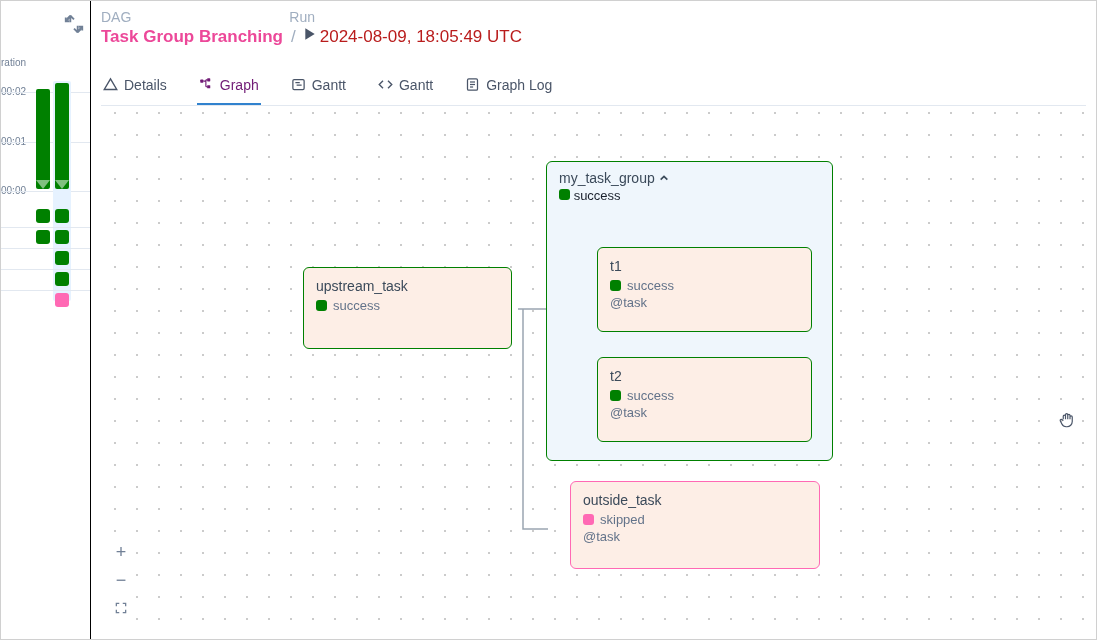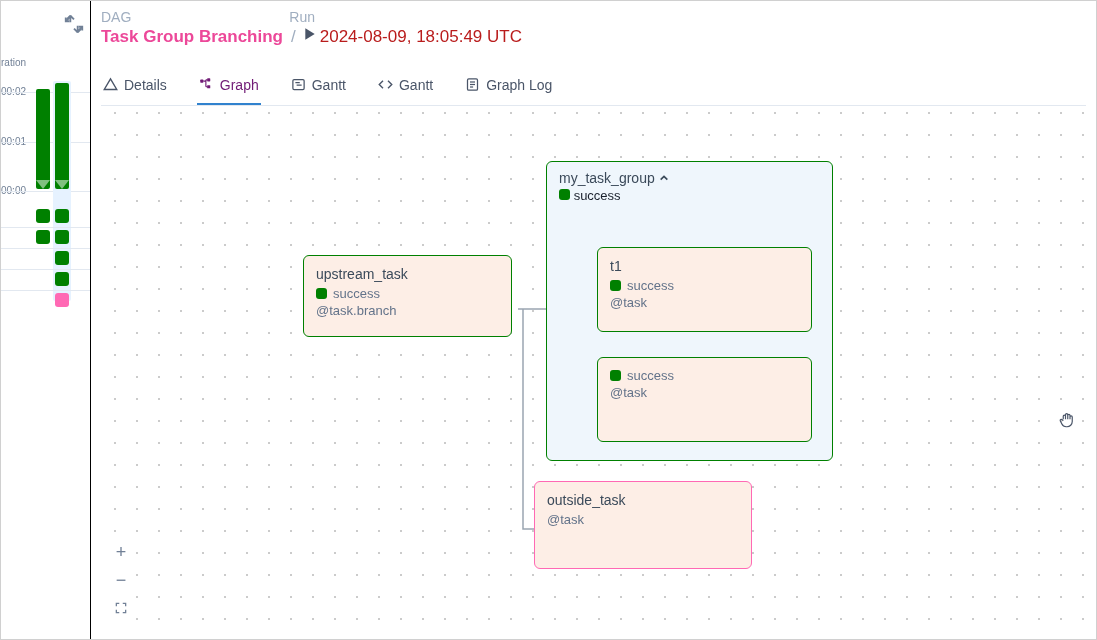--- a/index.html
+++ b/index.html
@@ -330,27 +330,26 @@
     <path d="M 420 210 L 450 210 Q 462 210 467 200 L 467 200"></path>
 
     <path d="M 425 210 L 425 430 Q 425 430 435 430 L 450 430"></path>
 
     <path d="M 472 200 Q 478 200 478 195 L 478 195 Q 478 190 490 190 L 498 190"></path>
 
     <path d="M 472 200 L 478 200 Q 478 200 478 210 L 478 290 Q 478 300 490 300 L 498 300"></path>
     <circle class="junction" cx="470" cy="197" r="5"></circle>
   </svg>
 
-  <div class="node" style="left:205px; top:156px; width:209px; height:82px;">
+  <div class="node" style="left:205px; top:168px; width:209px; height:82px;">
     <div class="title">upstream_task</div>
     <div class="status-row">
       <span class="status-sq" style="background:#008000"></span>
       <span>success</span>
     </div>
-    <div class="decorator">@task.branch</div>
   </div>
 
   <div class="group-box" style="left:448px; top:62px; width:287px; height:300px;">
     <div class="group-header">
       <div class="title-row">
         <span>my_task_group</span>
         <svg class="caret-up" viewBox="0 0 12 12">
             <path d="M2 8 L6 4 L10 8" fill="none" stroke="#3b4a5a" stroke-width="2"></path>
           </svg>
       </div>
@@ -363,30 +362,35 @@
     <div class="node" style="left:50px; top:85px; width:215px; height:85px;">
       <div class="title">t1</div>
       <div class="status-row">
         <span class="status-sq" style="background:#008000"></span>
         <span>success</span>
       </div>
       <div class="decorator">@task</div>
     </div>
 
     <div class="node" style="left:50px; top:195px; width:215px; height:85px;">
+      <div class="title">t2</div>
       <div class="status-row">
         <span class="status-sq" style="background:#008000"></span>
         <span>success</span>
       </div>
       <div class="decorator">@task</div>
     </div>
   </div>
 
-  <div class="node pink" style="left:436px; top:382px; width:218px; height:88px;">
+  <div class="node pink" style="left:472px; top:382px; width:250px; height:88px;">
     <div class="title">outside_task</div>
+    <div class="status-row">
+      <span class="status-sq" style="background:#FF69B4"></span>
+      <span>skipped</span>
+    </div>
     <div class="decorator">@task</div>
   </div>
 
   <div class="zoom-ctrl">
     <button class="zoom-btn">+</button>
     <button class="zoom-btn">−</button>
     <button class="zoom-btn">
       <svg viewBox="0 0 24 24" width="14" height="14" fill="none" stroke="currentColor" stroke-width="2.2">
         <path d="M4 9 V4 H9 M15 4 H20 V9 M20 15 V20 H15 M9 20 H4 V15"></path>
       </svg>

